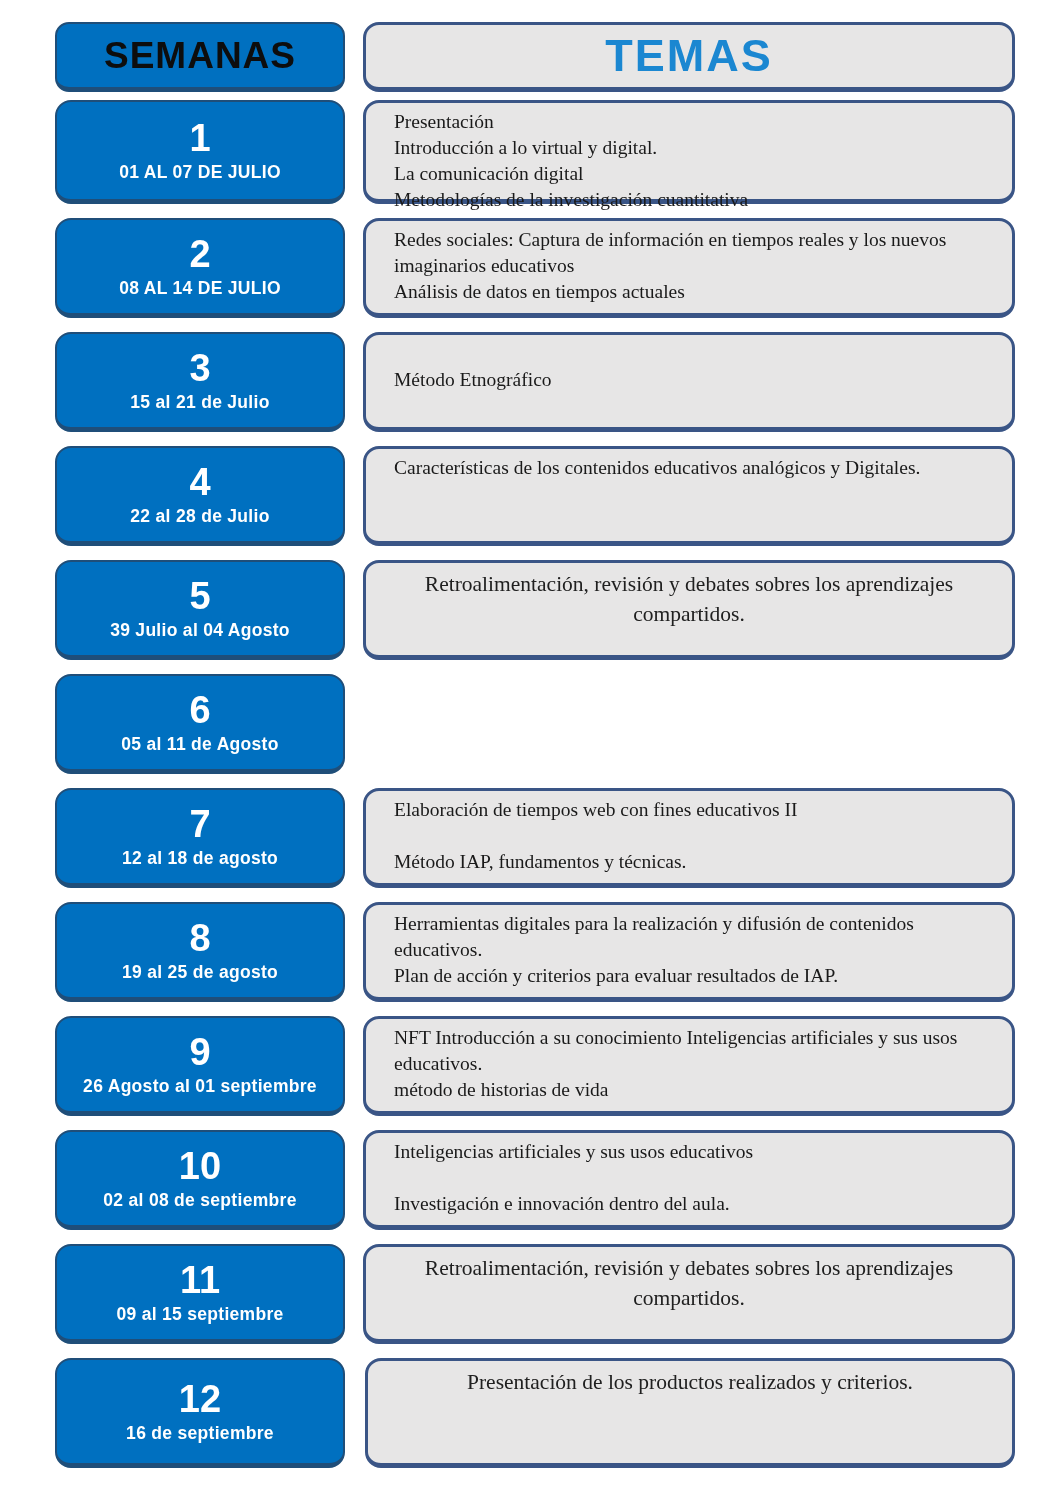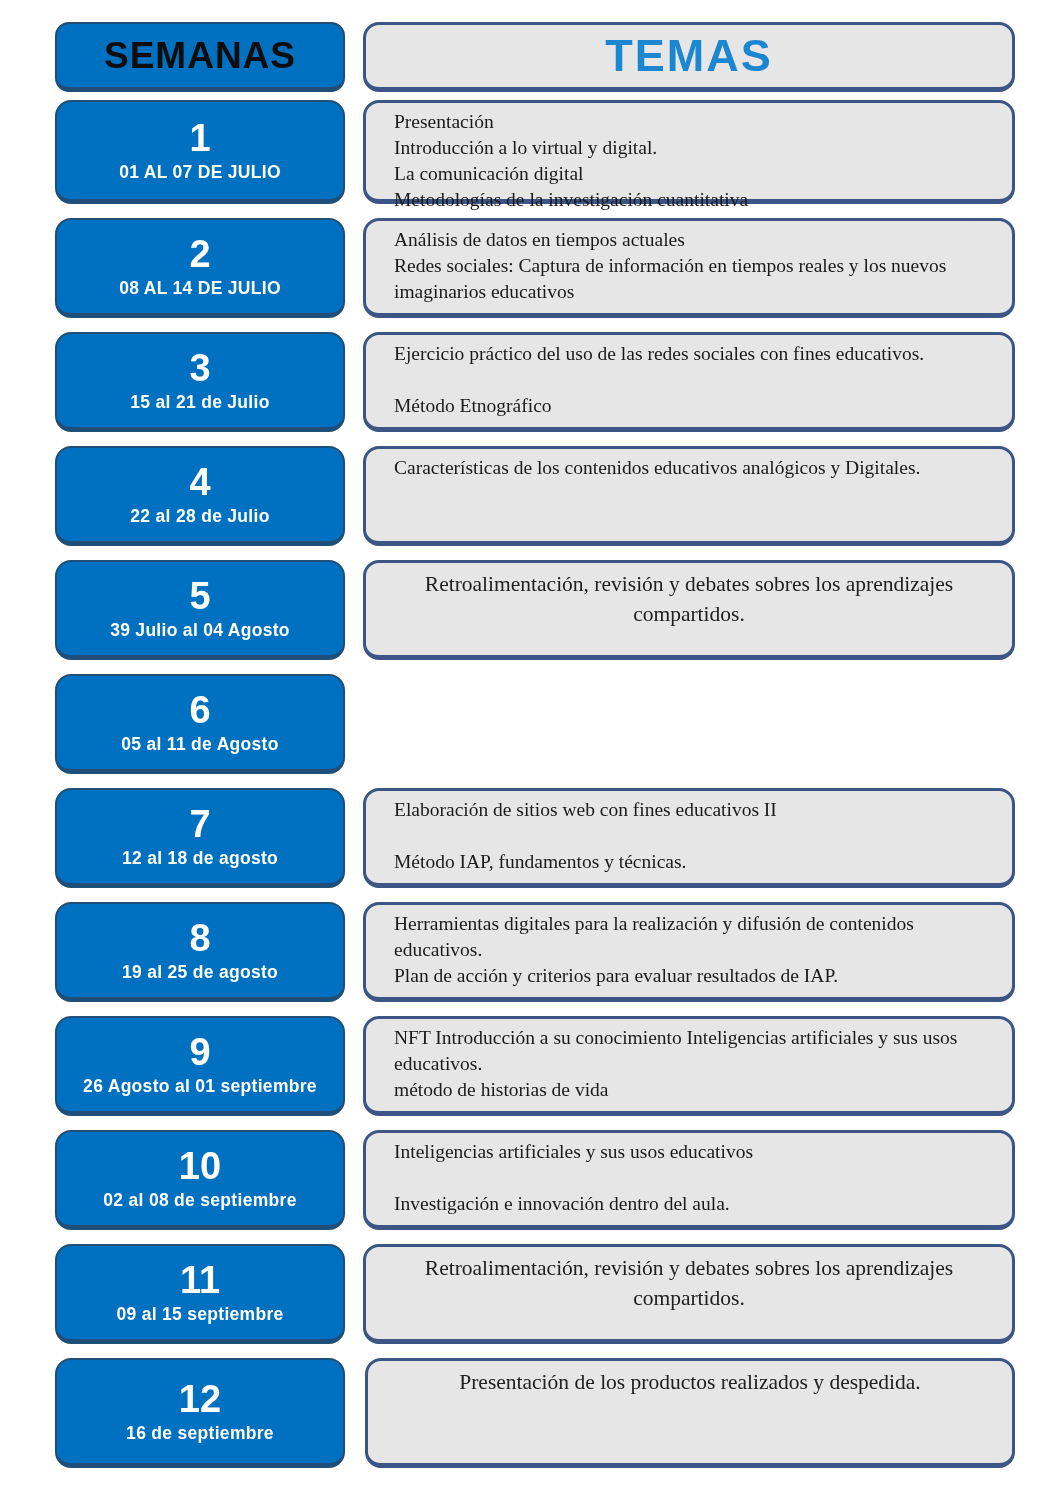--- a/index.html
+++ b/index.html
@@ -107,32 +107,31 @@
             <div class="topic-line">Metodologías de la investigación cuantitativa</div>
           </div>
   </div>
 
   <div class="row">
     <div class="week-box week-col">
       <div class="week-number">2</div>
       <div class="week-dates">08 AL 14 DE JULIO</div>
     </div>
     <div class="topic-box topic-col">
+            <div class="topic-line">Redes sociales: Captura de información en tiempos reales y los nuevos imaginarios educativos</div>
             <div class="topic-line">Análisis de datos en tiempos actuales</div>
-            <div class="topic-line">Redes sociales: Captura de información en tiempos reales y los nuevos imaginarios educativos</div>
           </div>
   </div>
 
   <div class="row">
     <div class="week-box week-col">
       <div class="week-number">3</div>
       <div class="week-dates">15 al 21 de Julio</div>
     </div>
     <div class="topic-box topic-col">
-            <div class="topic-line">Ejercicio práctico del uso de las redes sociales con fines educativos.</div>
             <div class="topic-line"></div>
             <div class="topic-line">Método Etnográfico</div>
           </div>
   </div>
 
   <div class="row">
     <div class="week-box week-col">
       <div class="week-number">4</div>
       <div class="week-dates">22 al 28 de Julio</div>
     </div>
@@ -157,21 +156,21 @@
       <div class="week-dates">05 al 11 de Agosto</div>
     </div>
   </div>
 
   <div class="row">
     <div class="week-box week-col">
       <div class="week-number">7</div>
       <div class="week-dates">12 al 18 de agosto</div>
     </div>
     <div class="topic-box topic-col">
-            <div class="topic-line">Elaboración de sitios web con fines educativos II</div>
+            <div class="topic-line">Elaboración de tiempos web con fines educativos II</div>
             <div class="topic-line"></div>
             <div class="topic-line">Método IAP, fundamentos y técnicas.</div>
           </div>
   </div>
 
   <div class="row">
     <div class="week-box week-col">
       <div class="week-number">8</div>
       <div class="week-dates">19 al 25 de agosto</div>
     </div>
@@ -213,19 +212,19 @@
             <div class="topic-line">Retroalimentación, revisión y debates sobres los aprendizajes compartidos.</div>
           </div>
   </div>
 
   <div class="row">
     <div class="week-box week-col">
       <div class="week-number">12</div>
       <div class="week-dates">16 de septiembre</div>
     </div>
     <div class="topic-box topic-col centered">
-            <div class="topic-line">Presentación de los productos realizados y despedida.</div>
+            <div class="topic-line">Presentación de los productos realizados y criterios.</div>
           </div>
   </div>
 </div>
 
   </div>
 </div>
 
 </body></html>

